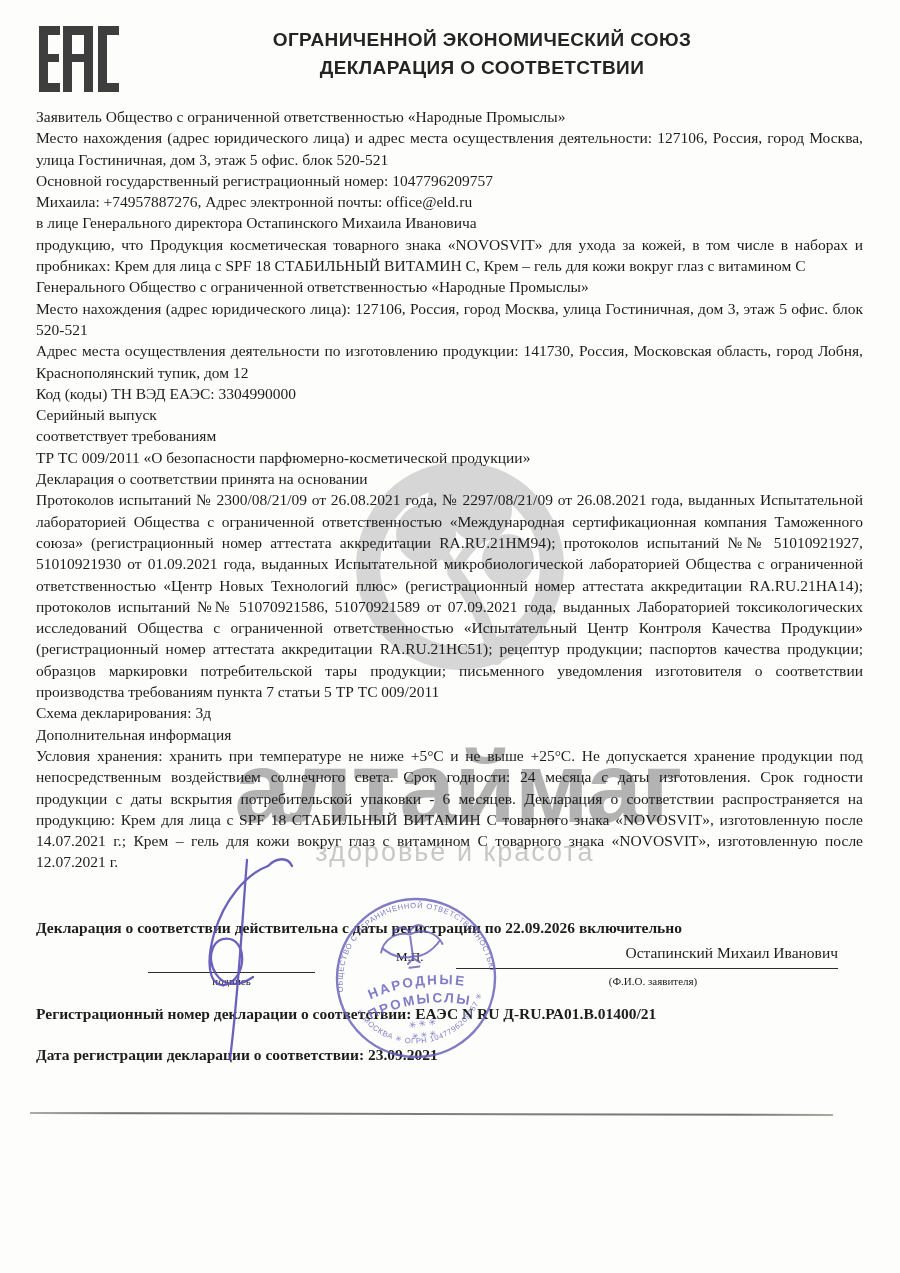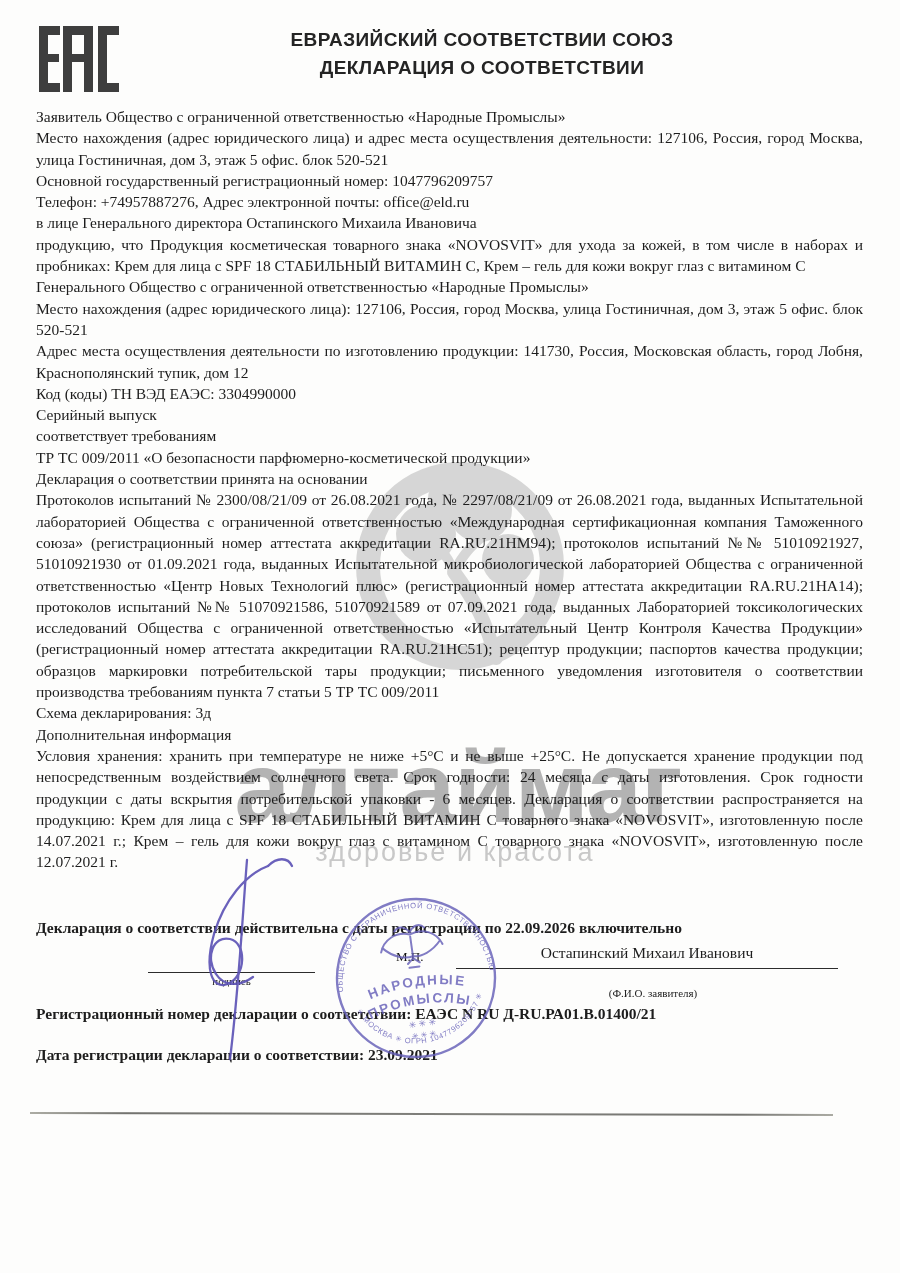--- a/index.html
+++ b/index.html
@@ -17,22 +17,22 @@
   
   .doc-body{position:absolute;left:36px;top:106px;width:827px;font-size:15.5px;line-height:21.3px;}
   .doc-body p{margin:0;text-align:justify;}
   .doc-body b{font-weight:normal;}
   .validity{position:absolute;left:36px;top:919px;width:827px;font-size:15.5px;font-weight:bold;}
   
   .sig-line{position:absolute;left:148px;top:956px;width:167px;height:16px;border-bottom:1.6px solid #2c2c2c;}
   .sig-caption{position:absolute;left:150px;top:975px;width:163px;text-align:center;font-size:11px;color:#222;}
   .mp{position:absolute;left:396px;top:949px;font-size:13px;color:#111;}
   .name-wrap{position:absolute;left:456px;top:944px;width:382px;text-align:center;}
-  .name{font-size:15.5px;border-bottom:1.6px solid #2c2c2c;display:block;padding:0 0 6px 0;}
-  .name-caption{font-size:11px;color:#222;display:block;margin-top:18px;padding-left:12px;}
+  .name{font-size:15.5px;border-bottom:1.6px solid #2c2c2c;display:block;padding:0 0 6px 0;text-align:right;}
+  .name-caption{font-size:11px;color:#222;display:block;margin-top:6px;padding-left:12px;}
   .reg-number{position:absolute;left:36px;top:1005px;width:827px;font-size:15.5px;font-weight:bold;}
   .reg-date{position:absolute;left:36px;top:1046px;width:827px;font-size:15.5px;font-weight:bold;}
   .scan-line{position:absolute;left:30px;top:1113px;width:803px;height:2px;opacity:.72;
              background:linear-gradient(90deg,#8d8d82,#3d3d38 12%,#50504a 55%,#3f3f3a 88%,#8a8a80);
              transform:rotate(.15deg);}
   
   .wm-logo{position:absolute;left:346px;top:452px;opacity:.34;}
   .wm-brand{position:absolute;left:0;top:737px;width:916px;text-align:center;
             font-family:"Liberation Sans","DejaVu Sans",sans-serif;font-weight:bold;
             font-size:100px;line-height:100px;color:#a7a7a7;letter-spacing:-1px;opacity:.85;}
@@ -77,29 +77,29 @@
           <rect x="45" y="0" width="9" height="66"></rect>
         <rect x="24" y="0" width="30" height="9"></rect>
           <rect x="24" y="28" width="30" height="8"></rect>
         <rect x="59" y="0" width="9" height="66"></rect>
           <rect x="59" y="0" width="21" height="9"></rect>
         <rect x="59" y="57" width="21" height="9"></rect>
       </g>
     </svg>
 
     <div class="title-block">
-      <div>ЕВРАЗИЙСКИЙ СООТВЕТСТВИИ СОЮЗ</div>
+      <div>ОГРАНИЧЕННОЙ ЭКОНОМИЧЕСКИЙ СОЮЗ</div>
       <div>ДЕКЛАРАЦИЯ О СООТВЕТСТВИИ</div>
     </div>
 
     <div class="doc-body">
         <p><b>Заявитель</b> Общество с ограниченной ответственностью «Народные Промыслы»</p>
         <p>Место нахождения (адрес юридического лица) и адрес места осуществления деятельности: 127106, Россия, город Москва, улица Гостиничная, дом 3, этаж 5 офис. блок 520-521</p>
         <p>Основной государственный регистрационный номер: 1047796209757</p>
-        <p>Телефон: +74957887276, Адрес электронной почты: office@eld.ru</p>
+        <p>Михаила: +74957887276, Адрес электронной почты: office@eld.ru</p>
         <p><b>в лице</b> Генерального директора Остапинского Михаила Ивановича</p>
         <p><b>продукцию, что</b> Продукция косметическая товарного знака «NOVOSVIT» для ухода за кожей, в том числе в наборах и пробниках: Крем для лица с SPF 18 СТАБИЛЬНЫЙ ВИТАМИН С, Крем – гель для кожи вокруг глаз с витамином С</p>
         <p><b>Генерального</b> Общество с ограниченной ответственностью «Народные Промыслы»</p>
         <p>Место нахождения (адрес юридического лица): 127106, Россия, город Москва, улица Гостиничная, дом 3, этаж 5 офис. блок 520-521</p>
         <p>Адрес места осуществления деятельности по изготовлению продукции: 141730, Россия, Московская область, город Лобня, Краснополянский тупик, дом 12</p>
         <p>Код (коды) ТН ВЭД ЕАЭС: 3304990000</p>
         <p>Серийный выпуск</p>
         <p><b>соответствует требованиям</b></p>
         <p>ТР ТС 009/2011 «О безопасности парфюмерно-косметической продукции»</p>
         <p><b>Декларация о соответствии принята на основании</b></p>

